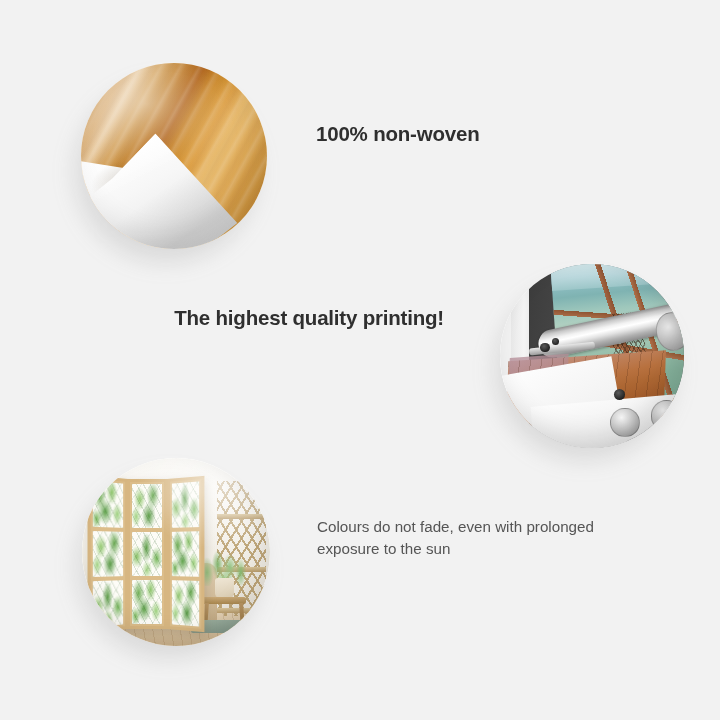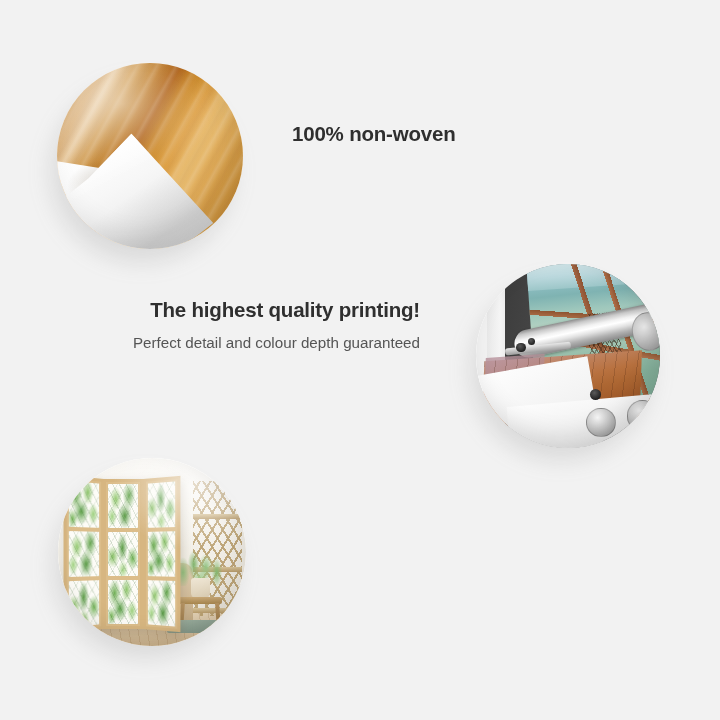--- a/index.html
+++ b/index.html
@@ -13,20 +13,21 @@
     font-family: "Liberation Sans", sans-serif;
     overflow: hidden;
     position: relative;
   }
 
   .stage {
     position: absolute;
     inset: 0;
     width: 628px;
     height: 720px;
+    margin-left: 24px;
   }
 
   
   .feature { position: absolute; }
 
   .media {
     position: absolute;
     border-radius: 50%;
     overflow: hidden;
     background: #ffffff;
@@ -468,23 +469,22 @@
         <div class="pr-apron"></div>
         <div class="pr-apron2"></div>
 
         <div class="pr-knob pr-knob-a"></div>
         <div class="pr-knob pr-knob-b"></div>
         <div class="pr-bolt pr-bolt-a"></div>
       </div>
       <div class="pr-vign"></div>
     </div>
 
-    <div class="textblock align-right" style="left:120px; top:298px; width:300px;">
+    <div class="textblock align-right" style="left:120px; top:306px; width:300px;">
       <p class="heading">The highest quality printing!</p>
-      <p class="body">Perfect detail and colour depth guaranteed</p>
     </div>
   </div>
 
   <div class="feature">
 
     <div class="media-shadow" id="shadow-uv"></div>
 
     <div class="media" id="circle-uv">
       <div class="art">
         <div class="rm-bg"></div>
@@ -550,16 +550,17 @@
               </div>
           </div>
         </div>
 
         <div class="rm-light"></div>
       </div>
       <div class="rm-vign"></div>
     </div>
 
     <div class="textblock align-left" style="left:293px; top:516px; width:290px;">
+      <p class="body">Colours do not fade, even with prolonged exposure to the sun</p>
     </div>
   </div>
 
 </div>
 
 </body></html>

